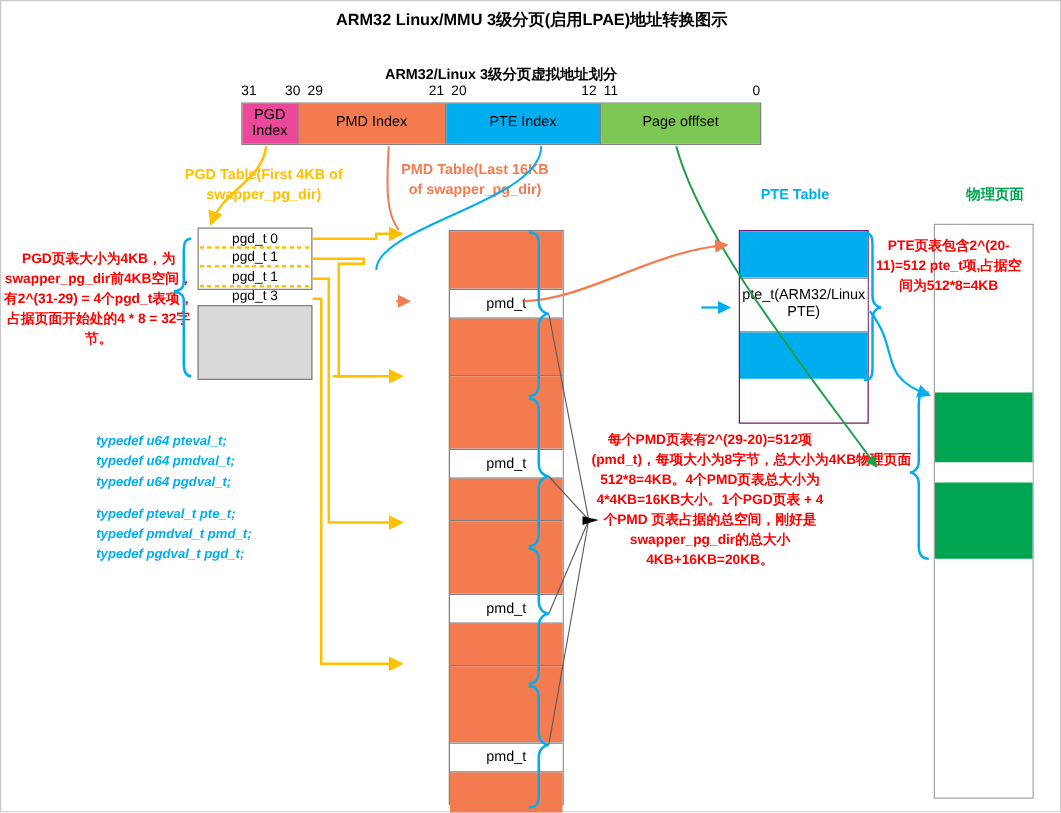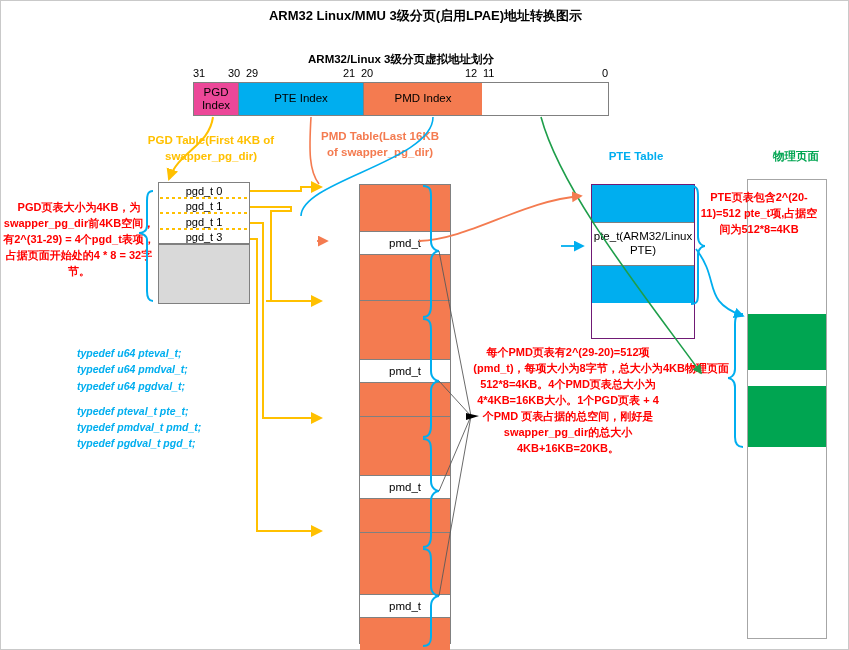--- a/index.html
+++ b/index.html
@@ -45,21 +45,21 @@
   .seg-off{width:128px;background:#7DC855;}
 
   
   .caption{font-size:11.5px;font-weight:bold;text-align:center;line-height:1.35;}
   #pgd-caption{top:132px;left:140px;width:140px;color:#FFC000;}
   #pmd-caption{top:128px;left:320px;width:118px;color:#F47B50;}
   #pte-caption{top:148px;left:575px;width:120px;color:#00AEEF;}
   #phys-caption{top:148px;left:740px;width:110px;color:#00A551;}
 
   
-  #pgd-table{top:181px;left:157px;width:92px;height:62px;background:#ffffff;border:1px solid #808080;}
+  #pgd-table{top:181px;left:157px;width:92px;height:50px;background:#ffffff;border:1px solid #808080;}
   #pgd-table .row{
     height:15.5px;display:flex;align-items:center;justify-content:center;
     font-size:11px;color:#000;position:relative;
   }
   #pgd-table .row:not(:last-child):after{
     content:"";position:absolute;left:1px;right:1px;bottom:0;height:2px;
     background:repeating-linear-gradient(to right,#FFC000 0 3px,transparent 3px 6px);
   }
   #pgd-rest{top:243px;left:157px;width:92px;height:60px;background:#d9d9d9;border:1px solid #808080;}
 
@@ -120,22 +120,23 @@
     <span class="tick" style="left:53px">29</span>
     <span class="tick" style="left:150px">21</span>
     <span class="tick" style="left:168px">20</span>
     <span class="tick" style="left:272px">12</span>
     <span class="tick" style="left:290px">11</span>
     <span class="tick" style="left:409px">0</span>
   </div>
 
   <div class="abs" id="va-bar">
     <div class="seg seg-pgd">PGD Index</div>
+    <div class="seg seg-pmd">PMD Index</div>
     <div class="seg seg-pte">PTE Index</div>
-    <div class="seg seg-pmd">PMD Index</div>
+    <div class="seg seg-off">Page offfset</div>
   </div>
 
   <div class="abs caption" id="pgd-caption">PGD Table(First 4KB of swapper_pg_dir)</div>
   <div class="abs caption" id="pmd-caption">PMD Table(Last 16KB of swapper_pg_dir)</div>
   <div class="abs caption" id="pte-caption">PTE Table</div>
   <div class="abs caption" id="phys-caption">物理页面</div>
 
   <div class="abs" id="pgd-table">
     <div class="row">pgd_t 0</div>
     <div class="row">pgd_t 1</div>

